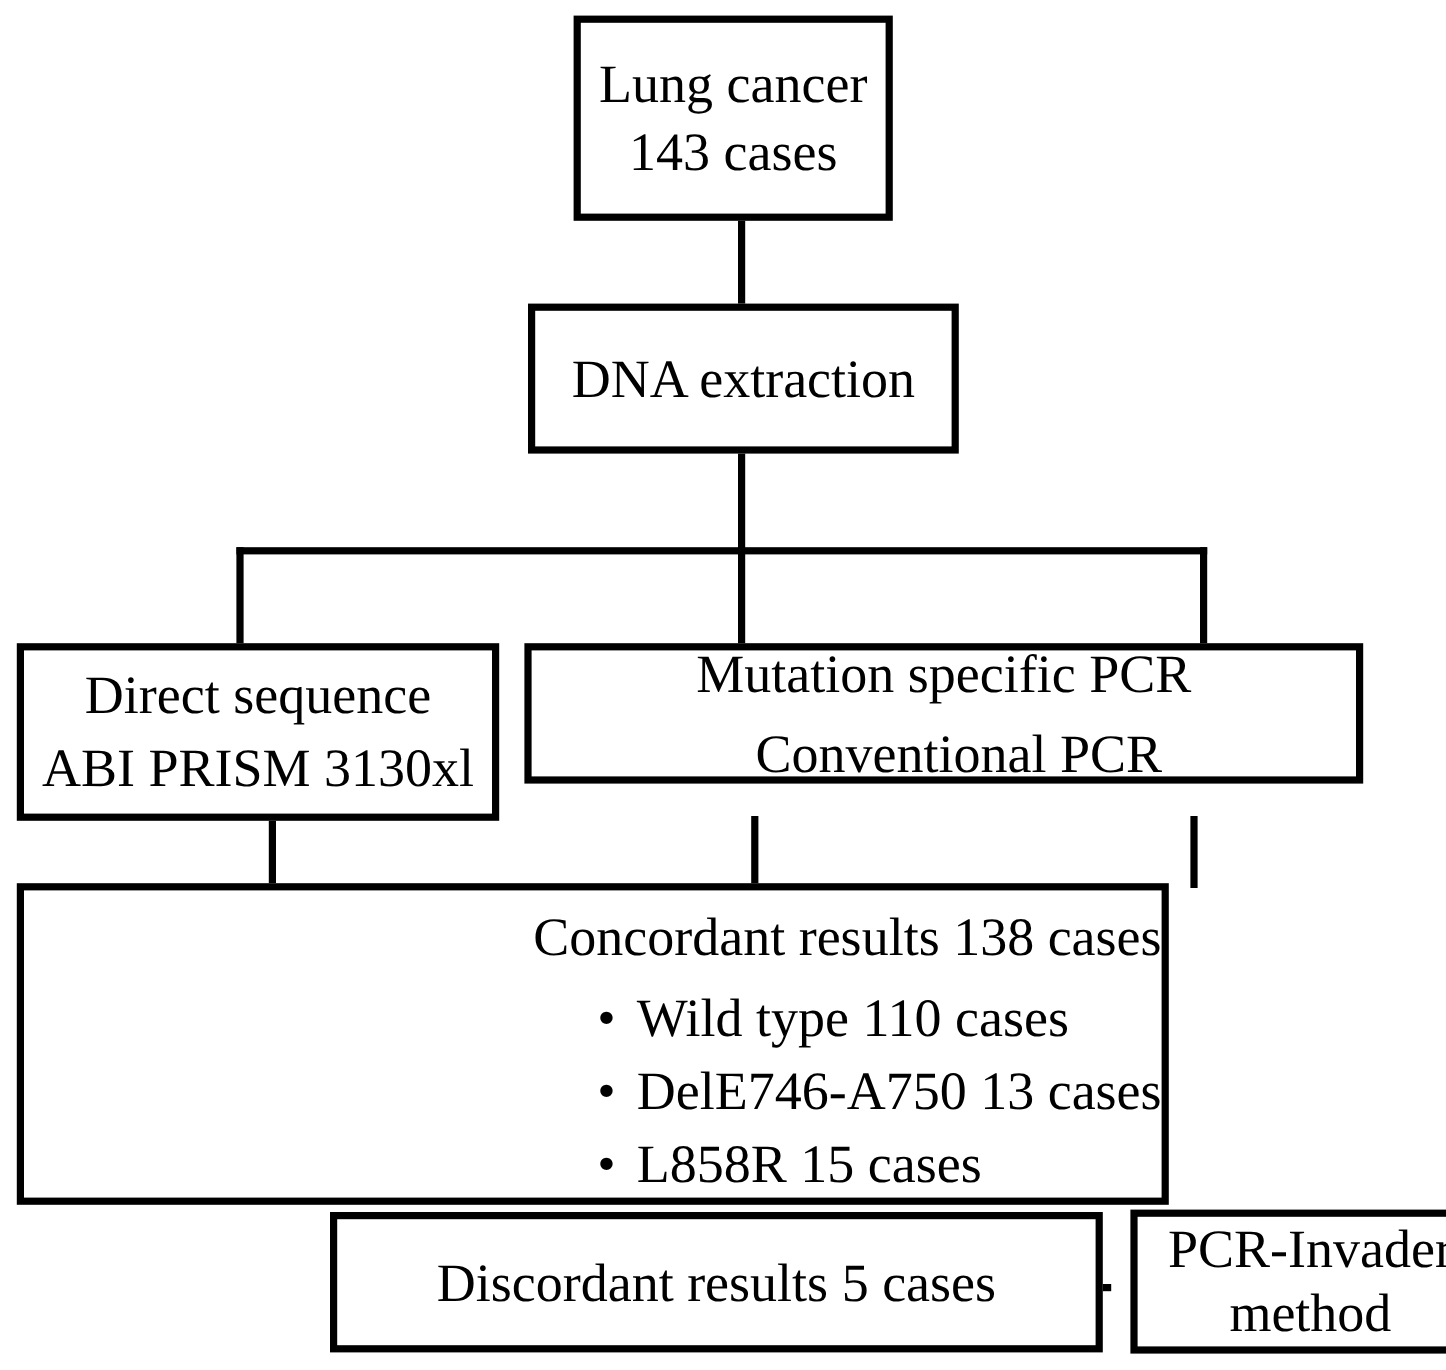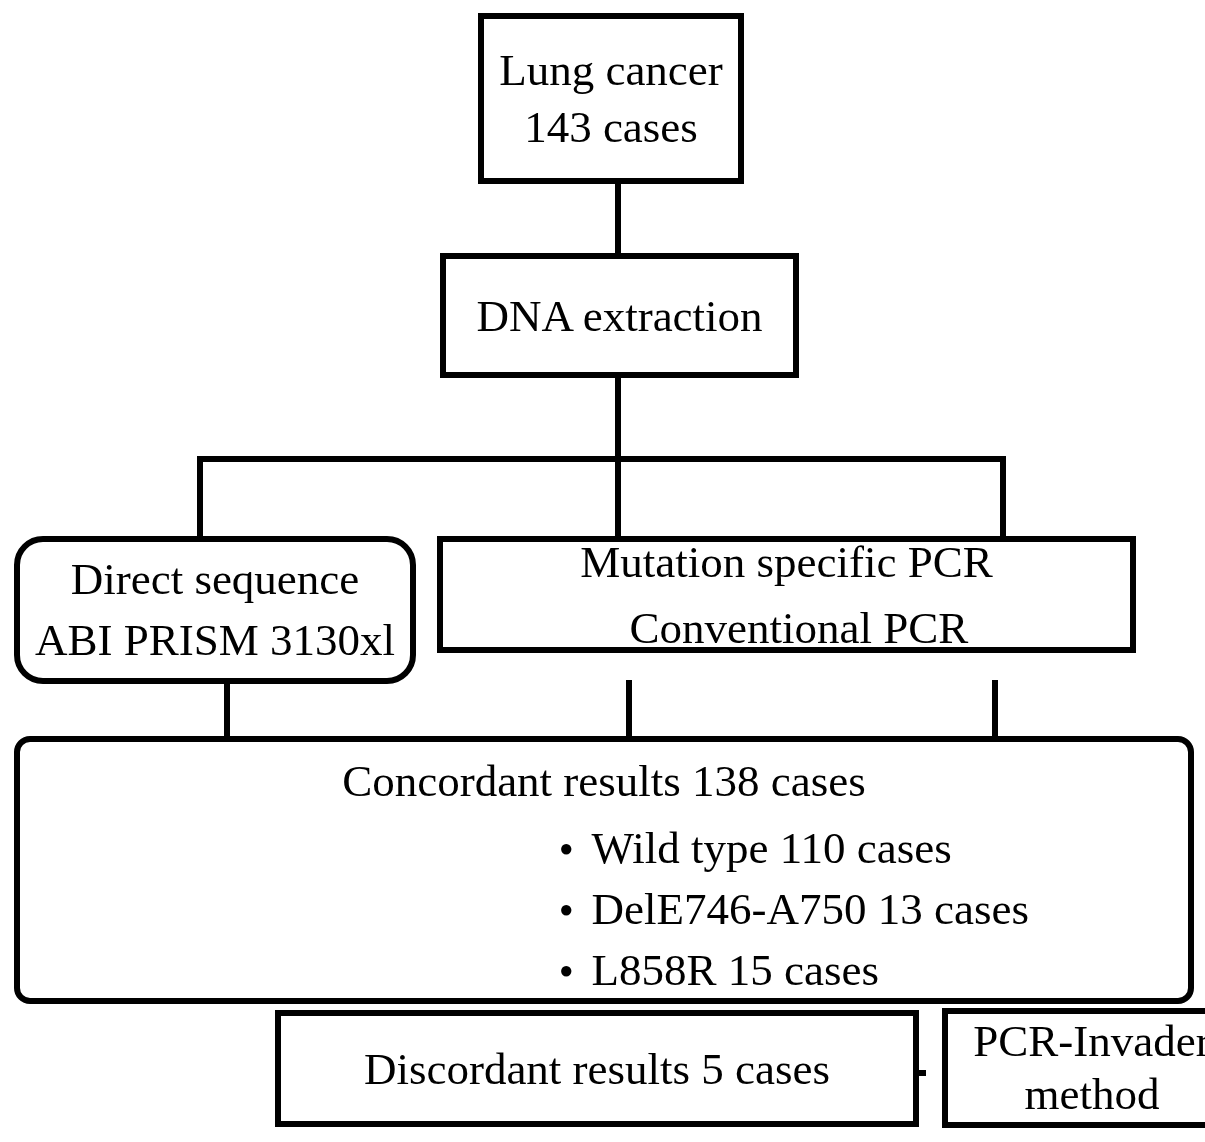--- a/index.html
+++ b/index.html
@@ -31,24 +31,24 @@
     line-height: 58px;
     color: #000000;
   }
   .line {
     position: absolute;
     background: #000000;
   }
   
   #box-lung      { left: 478px; top: 13px;   width: 266px; height: 171px; line-height: 57px; }
   #box-dna       { left: 440px; top: 253px;  width: 359px; height: 125px; text-align: center; }
-  #box-direct    { left: 14px;  top: 536px;  width: 402px; height: 148px; line-height: 61px; border-radius: 29px; }
+  #box-direct    { left: 14px;  top: 536px;  width: 402px; height: 148px; line-height: 61px; }
   #box-mutation  { left: 437px; top: 536px;  width: 699px; height: 117px; line-height: 66px; }
-  #box-concord   { left: 14px;  top: 736px;  width: 1180px; height: 268px;
-                   justify-content: flex-start; align-items: center; text-align: left; border-radius: 16px; }
+  #box-concord   { left: 14px;  top: 736px;  width: 960px; height: 268px;
+                   justify-content: flex-start; align-items: flex-end; text-align: left; }
   #box-discord   { left: 275px; top: 1010px; width: 644px; height: 117px; }
   #box-invader   { left: 922px; top: 1008px; width: 300px; height: 120px; line-height: 53px; margin-left: 20px; }
 
   .methods-row {
     display: flex;
     flex-direction: row;
     justify-content: center;
     gap: 28px;
     margin-left: 25px;
   }

